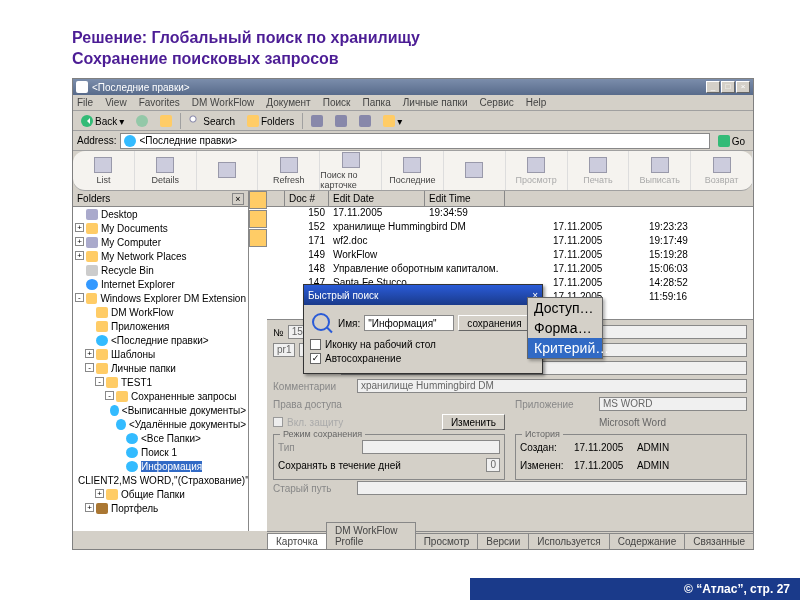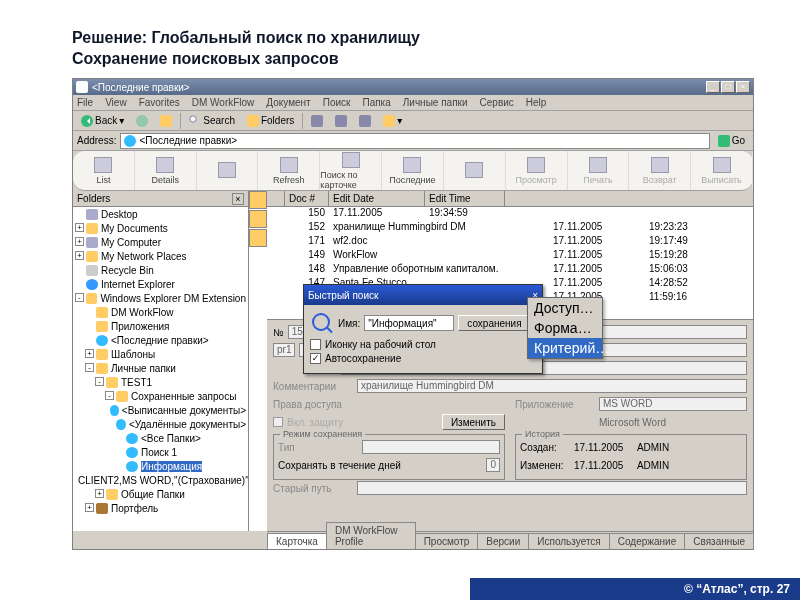--- a/index.html
+++ b/index.html
@@ -1,38 +1,38 @@
 <!DOCTYPE html>
 <html><head>
 <meta charset="utf-8">
 <style>
 * { box-sizing: border-box; margin: 0; padding: 0; font-family: Tahoma, Arial, sans-serif; }
 body { background: #fff; width: 800px; height: 600px; overflow: hidden; position: relative; }
 
 
 .slide-title { padding: 28px 0 10px 72px; }
-.slide-title h1 { font-size: 16px; font-weight: bold; color: #0f172a; line-height: 1.3; }
+.slide-title h1 { font-size: 16px; font-weight: bold; color: #4c1d95; line-height: 1.3; }
 
 
 .appwin { position: absolute; left: 72px; top: 78px; width: 682px; height: 472px; border: 1px solid #808080; background: #d4d0c8; font-size: 10px; }
 
 
 .titlebar { height: 16px; background: linear-gradient(#7b8dab,#586b8b); color: #fff; display: flex; align-items: center; padding: 0 3px; }
 .titlebar .ticon { width: 12px; height: 12px; background: #fff; border-radius: 2px; margin-right: 4px; }
 .titlebar .ttext { flex: 1; font-size: 10px; }
 .titlebar .wbtns { display: flex; gap: 1px; }
 .wbtn { width: 14px; height: 12px; background: #d4d0c8; border: 1px solid #fff; border-right-color: #666; border-bottom-color: #666; font-size: 8px; line-height: 10px; text-align: center; }
 
 
 .menubar { height: 16px; background: #d4d0c8; display: flex; align-items: center; padding: 0 4px; gap: 12px; border-bottom: 1px solid #a0a0a0; }
 .menubar span { font-size: 10px; color: #444; }
 
 
 .tbar { height: 20px; background: #d4d0c8; display: flex; align-items: center; border-bottom: 1px solid #a0a0a0; padding: 0 4px; gap: 4px; }
-.tbtn { display: flex; align-items: center; gap: 2px; padding: 1px 4px; font-size: 10px; }
+.tbtn { display: flex; align-items: flex-end; gap: 2px; padding: 1px 4px; font-size: 10px; }
 .tbtn .gl { width: 12px; height: 12px; display: inline-block; }
 .gl-back { background: #3b7; border-radius: 50%; position: relative; }
 .gl-back::after { content: ""; position: absolute; left: 3px; top: 3px; border: 3px solid transparent; border-right-color: #fff; }
 .gl-fwd { background: #3b7; border-radius: 50%; opacity: .4; }
 .gl-up { background: #fc6; border-radius: 2px; }
 .gl-search { background: radial-gradient(circle at 4px 4px,#fff 2px,#88a 3px,transparent 4px); }
 .gl-folders { background: #fc6; border-radius: 2px; }
 .gl-go { background: #3b7; border-radius: 2px; }
 .gl-icon { background: #88a; border-radius: 2px; }
 .sep { width: 1px; height: 16px; background: #a0a0a0; }
@@ -221,25 +221,25 @@
       <div class="bigbtn disabled">
         <div class="bi"></div>
         <span>Просмотр</span>
       </div>
       <div class="bigbtn disabled">
         <div class="bi"></div>
         <span>Печать</span>
       </div>
       <div class="bigbtn disabled">
         <div class="bi"></div>
+        <span>Выписать</span>
+      </div>
+      <div class="bigbtn disabled">
+        <div class="bi"></div>
         <span>Возврат</span>
-      </div>
-      <div class="bigbtn disabled">
-        <div class="bi"></div>
-        <span>Выписать</span>
       </div>
     </div>
 
   <div class="split">
     <div class="treepane">
       <div class="paneheader">
         <span>Folders</span>
         <span class="x">×</span>
       </div>
       <div class="tree" id="tree">

